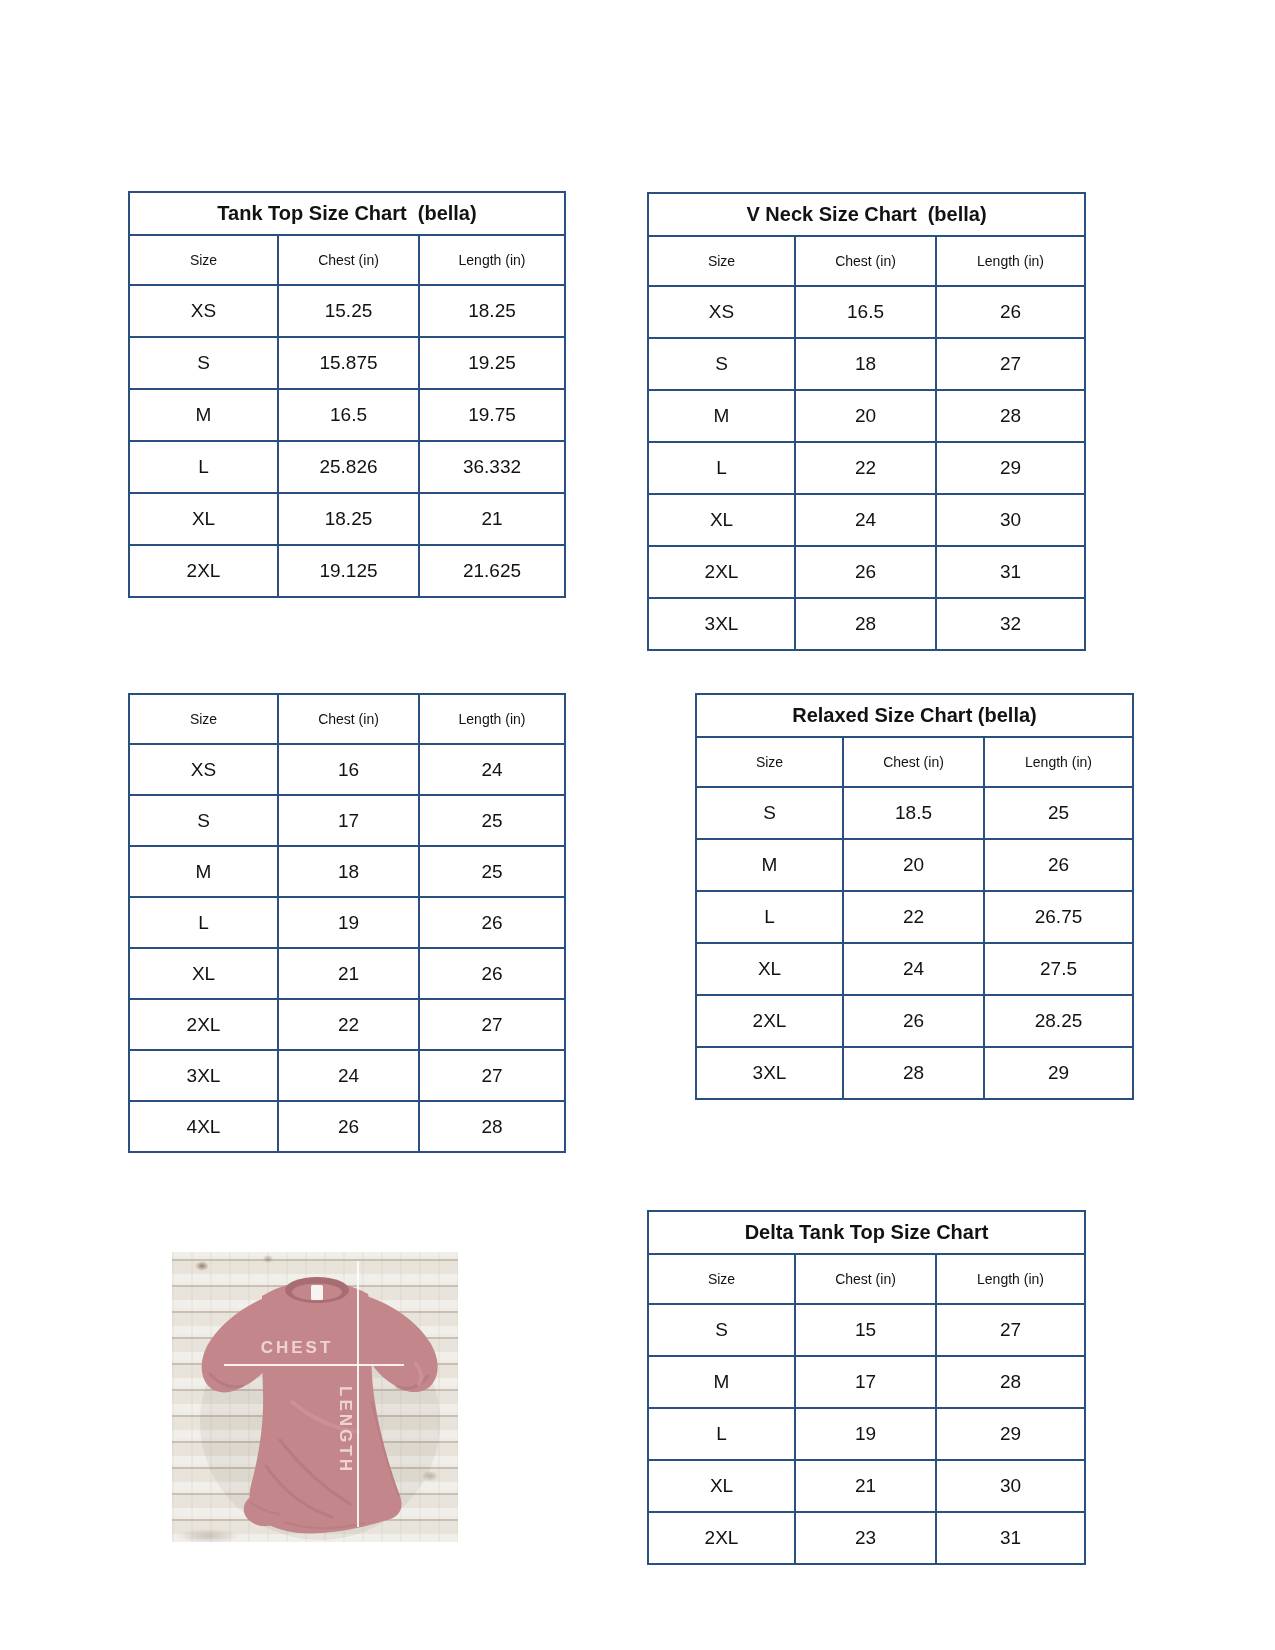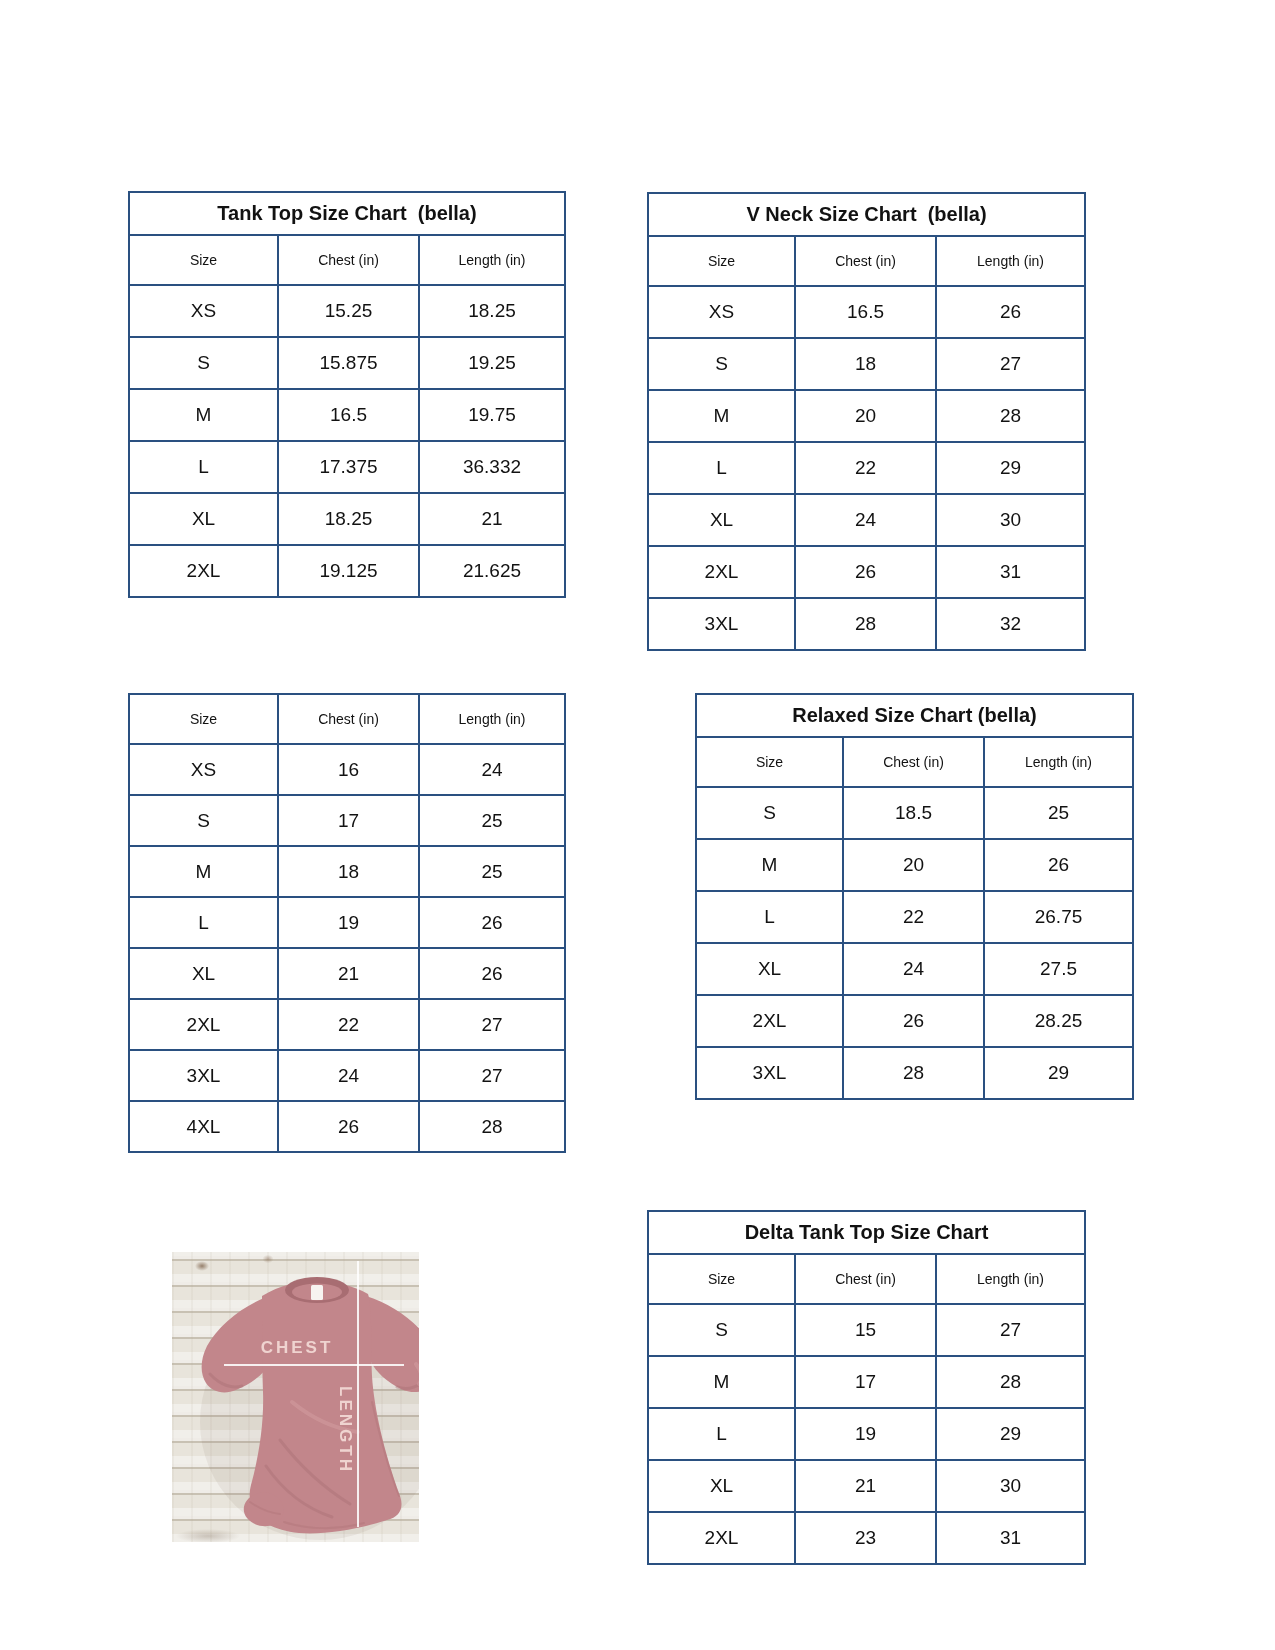--- a/index.html
+++ b/index.html
@@ -17,21 +17,21 @@
     text-align:center;vertical-align:middle;padding:0;
     font-weight:400;color:#121212;background:#ffffff;
   }
   .title-row th{height:41px;font-size:20px;font-weight:700;white-space:pre;}
   .header-row th{height:48px;font-size:14px;}
   .size-table td{height:50px;font-size:19px;}
   table.rows-8 td{height:49px;}
 
   
   .photo{
-    position:absolute;left:172px;top:1252px;width:247px;height:290px;overflow:hidden;
+    position:absolute;left:172px;top:1252px;width:286px;height:290px;overflow:hidden;
     background:
       radial-gradient(10px 7px at 30px 14px,  rgba(122,94,70,.75), rgba(122,94,70,0) 70%),
       radial-gradient(8px 6px  at 96px 7px,   rgba(130,100,75,.45), rgba(130,100,75,0) 70%),
       radial-gradient(12px 8px at 258px 224px,rgba(120,95,72,.40), rgba(120,95,72,0) 70%),
       radial-gradient(46px 10px at 36px 284px,rgba(110,90,70,.30), rgba(110,90,70,0) 70%),
       repeating-linear-gradient(90deg, rgba(175,165,145,.10) 0 2px, rgba(0,0,0,0) 2px 19px),
       repeating-linear-gradient(0deg,
         var(--wood-base,#f1efea) 0 8px,
         #e8e4db 8px 21px,
         var(--wood-line,#c8c1b3) 21px 23px,
@@ -80,21 +80,21 @@
           <td>15.875</td>
           <td>19.25</td>
         </tr>
         <tr>
           <td>M</td>
           <td>16.5</td>
           <td>19.75</td>
         </tr>
         <tr>
           <td>L</td>
-          <td>17.375</td>
+          <td>25.826</td>
           <td>36.332</td>
         </tr>
         <tr>
           <td>XL</td>
           <td>18.25</td>
           <td>21</td>
         </tr>
         <tr>
           <td>2XL</td>
           <td>19.125</td>

